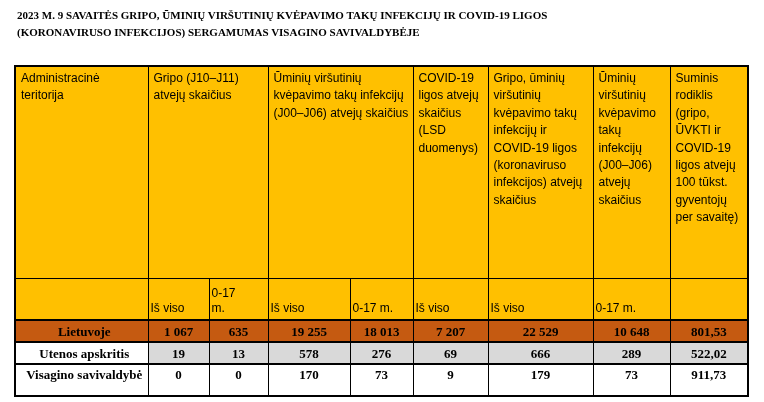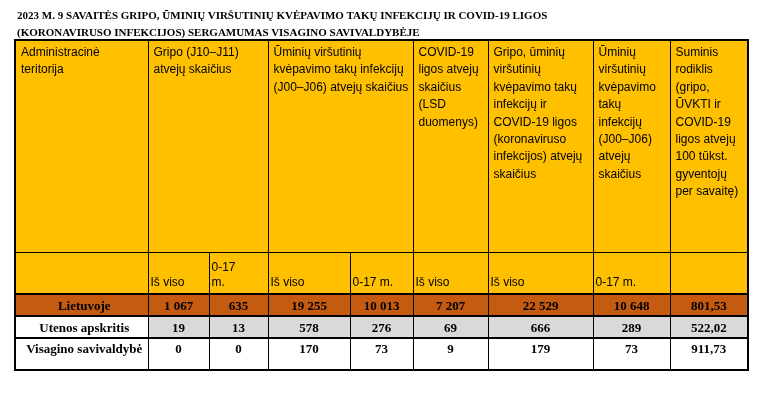--- a/index.html
+++ b/index.html
@@ -22,21 +22,21 @@
     font-family: "Liberation Serif", "DejaVu Serif", serif;
     font-weight: bold;
     font-size: 11px;
     line-height: 17px;
     color: #000000;
     letter-spacing: 0px;
   }
   table.morbidity {
     position: absolute;
     left: 14px;
-    top: 39px;
+    top: 65px;
     width: 733px;
     border-collapse: collapse;
     border: 2px solid var(--border, #000000);
     table-layout: fixed;
   }
   table.morbidity td {
     border: 1px solid var(--border, #000000);
     color: #000000;
     overflow: hidden;
   }
@@ -133,21 +133,21 @@
       <td>Iš viso</td>
       <td>0-17 m.</td>
       <td></td>
     </tr>
 
     <tr class="datarow row-lietuvoje">
       <td class="rowlabel">Lietuvoje</td>
       <td>1 067</td>
       <td>635</td>
       <td>19 255</td>
-      <td>10 013</td>
+      <td>18 013</td>
       <td>7 207</td>
       <td>22 529</td>
       <td>10 648</td>
       <td>801,53</td>
     </tr>
 
     <tr class="datarow row-utena">
       <td class="rowlabel">Utenos apskritis</td>
       <td>19</td>
       <td>13</td>

